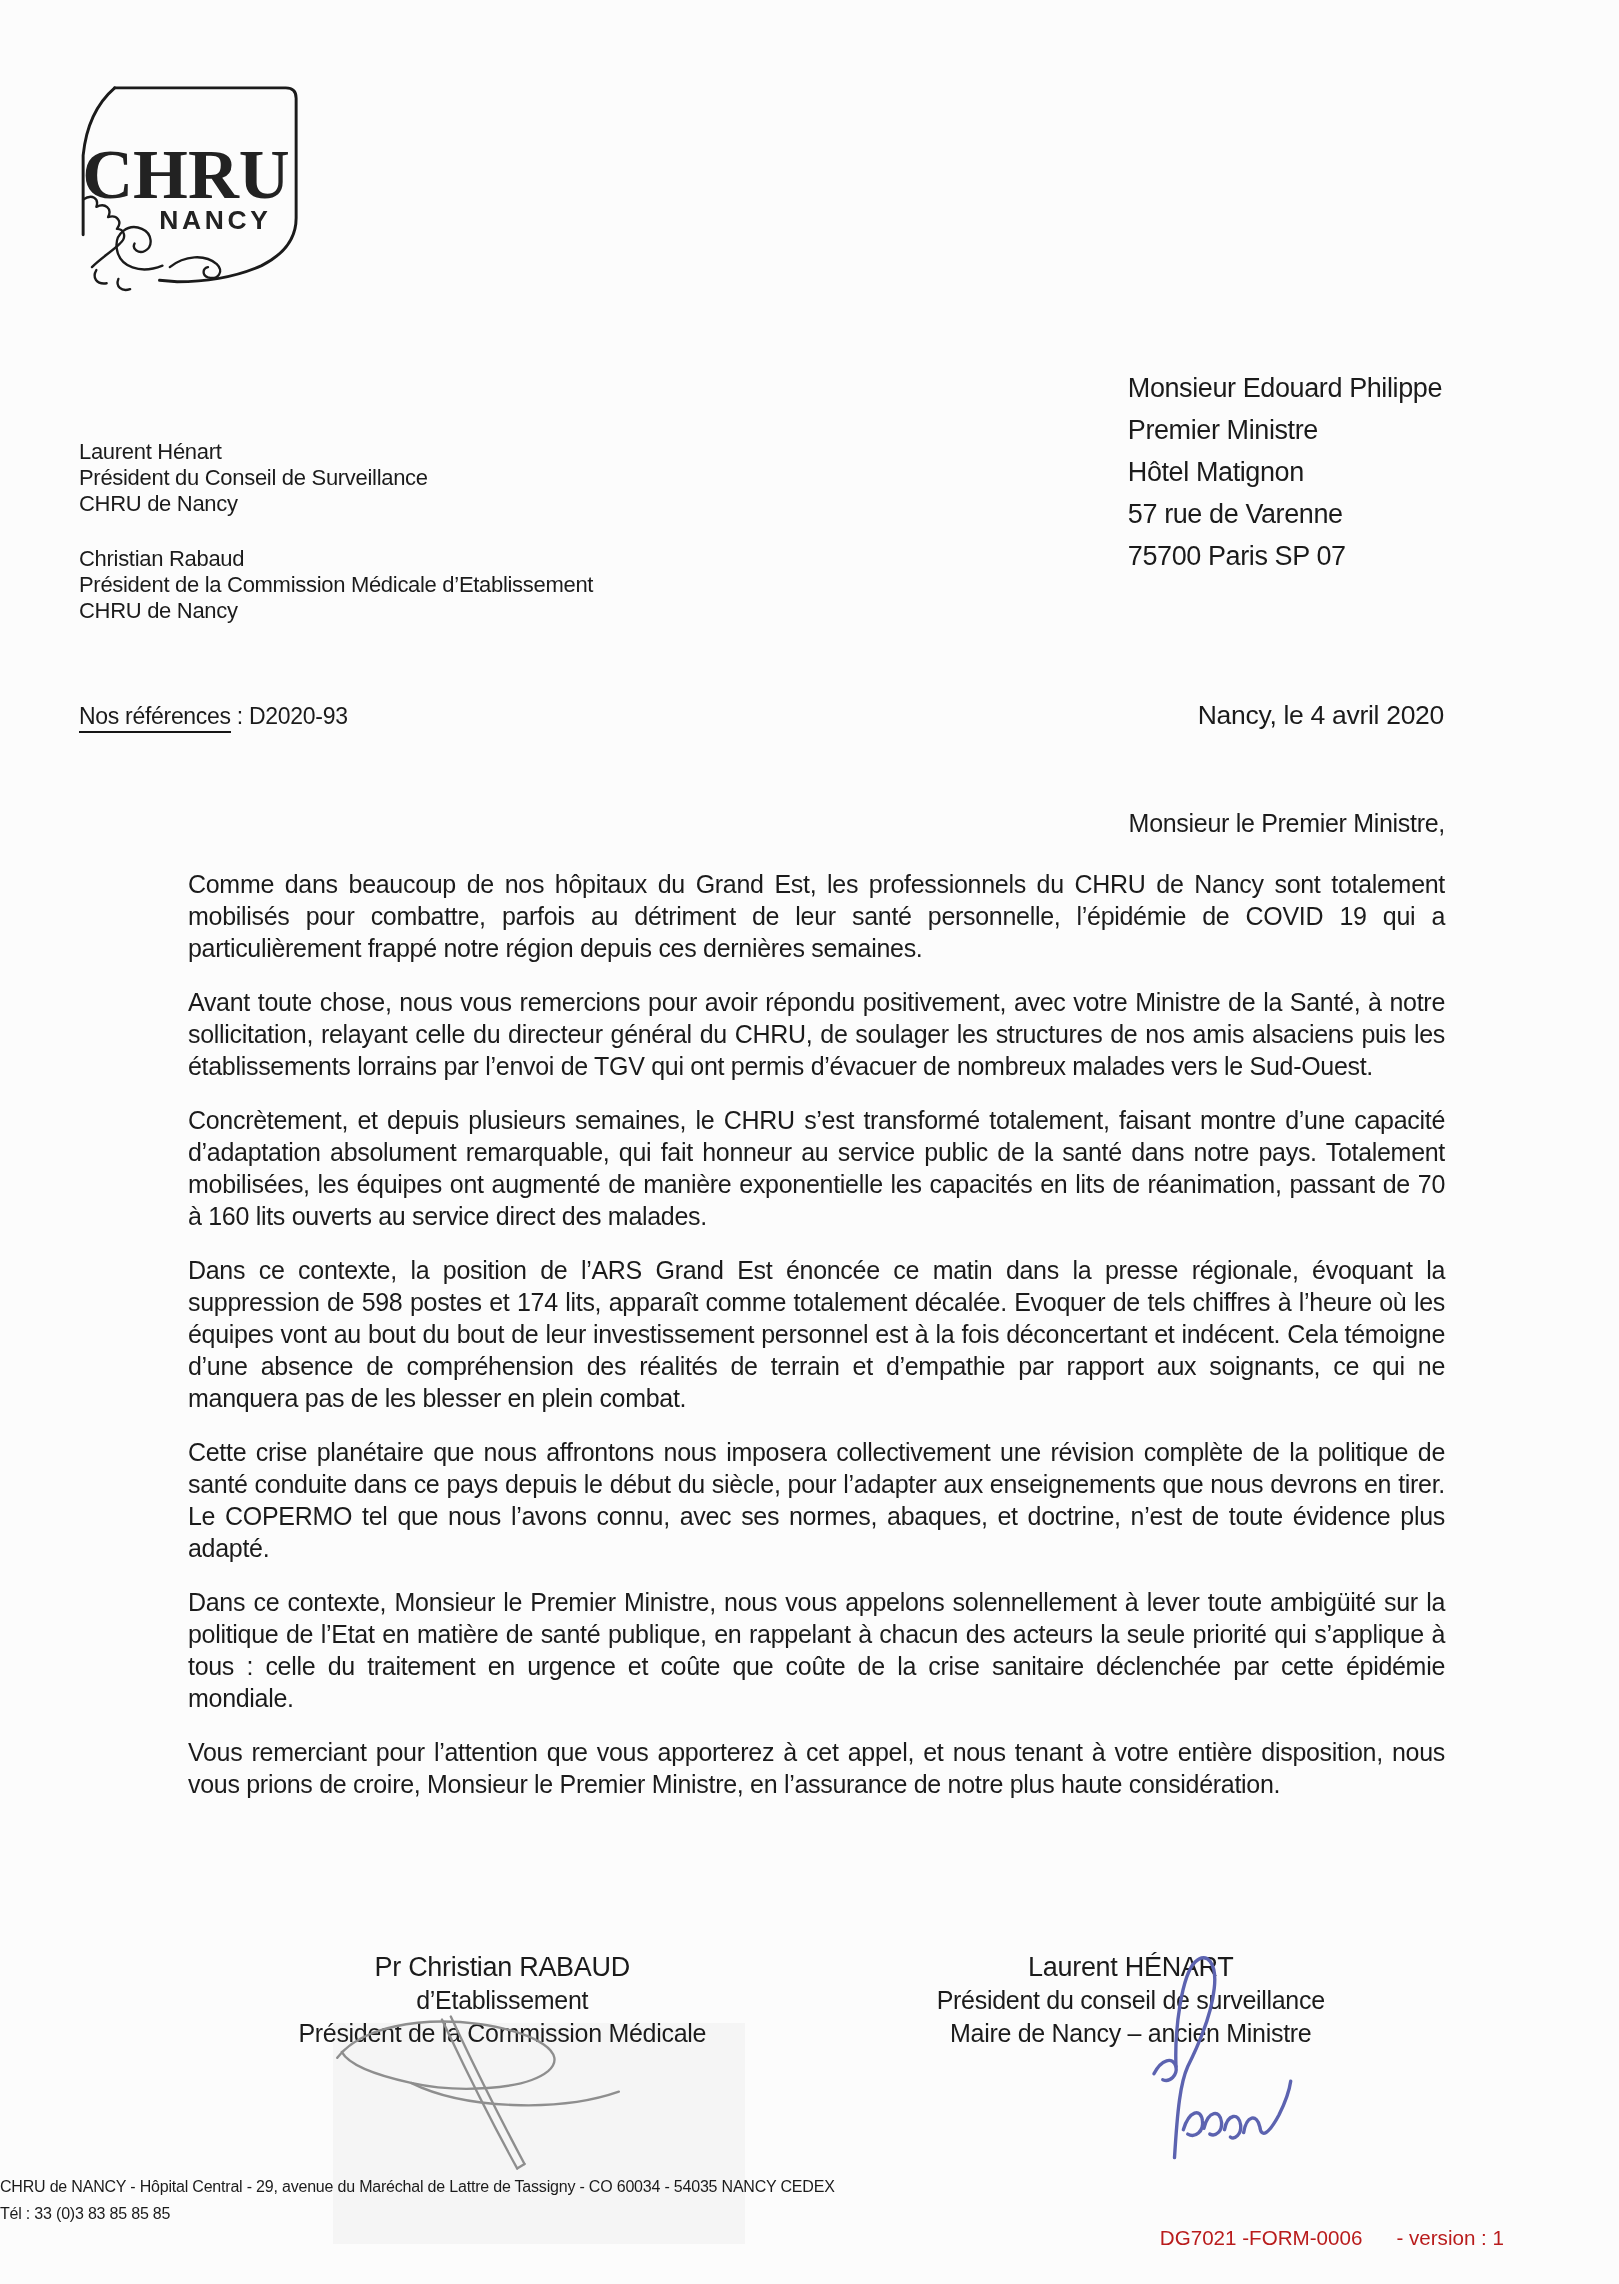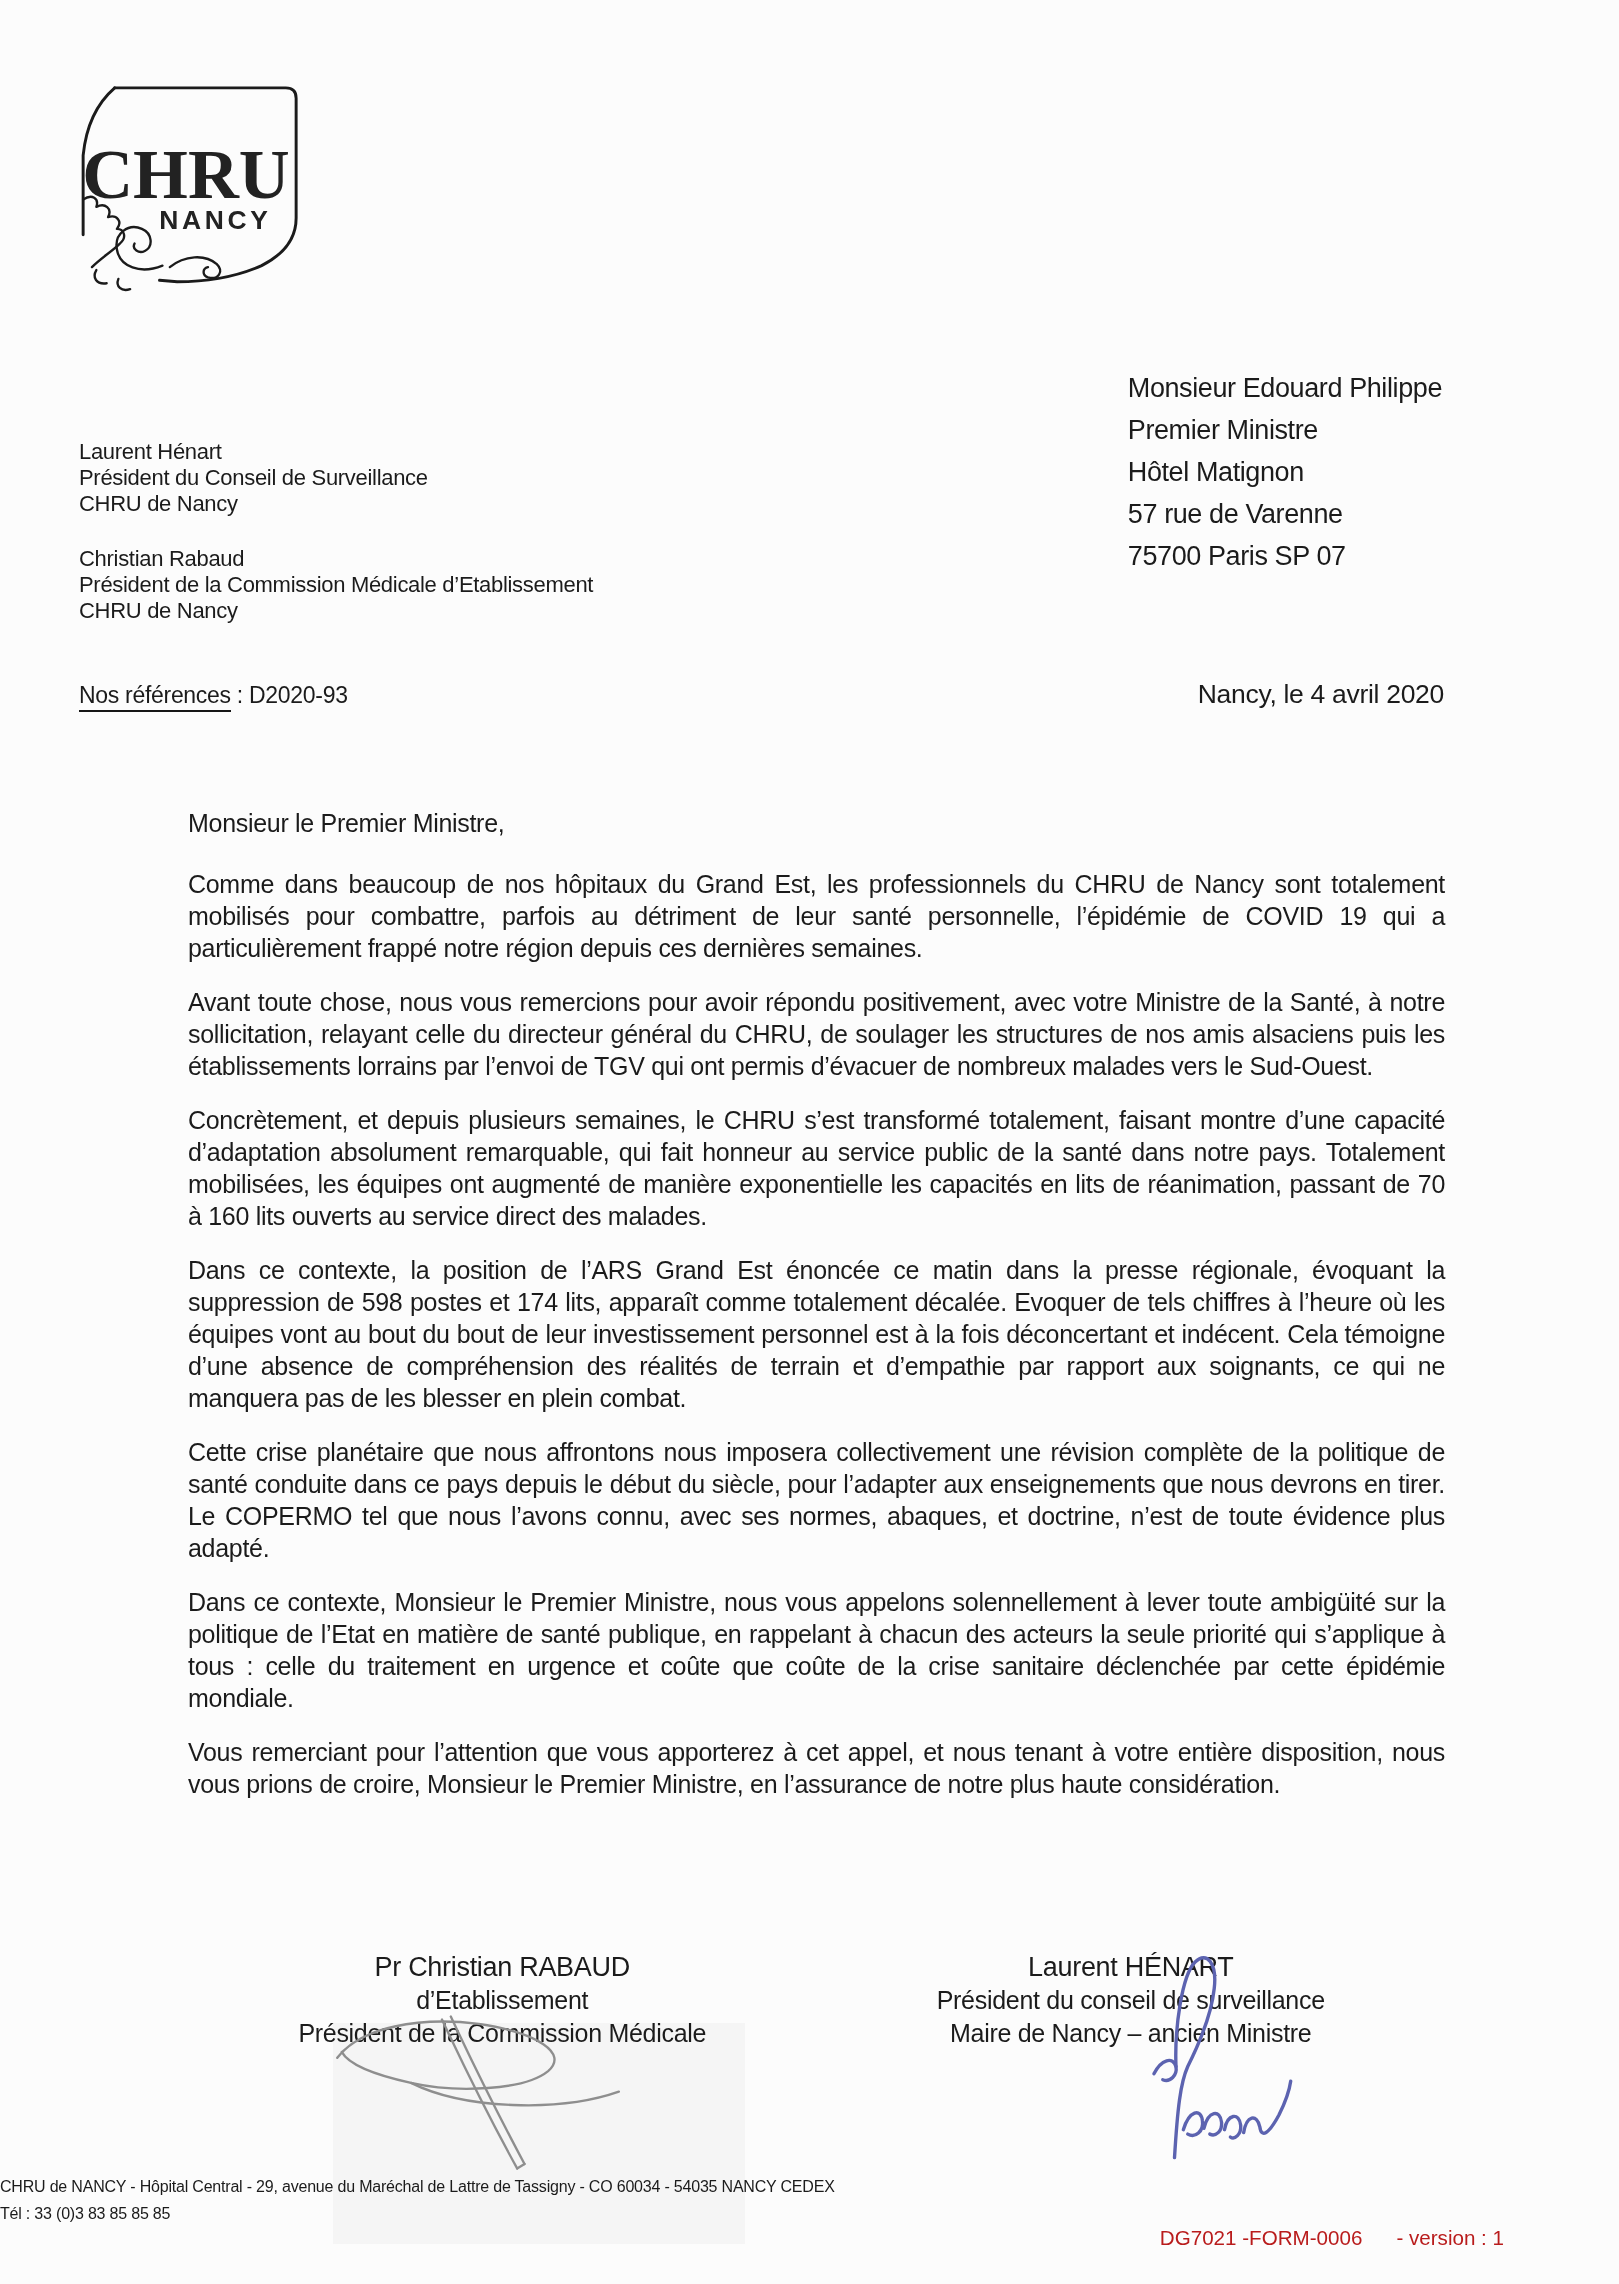--- a/index.html
+++ b/index.html
@@ -15,32 +15,32 @@
   .logo-svg{position:absolute;left:74px;top:82px;width:232px;height:213px;}
   .head-block{position:absolute;left:331px;top:91px;width:1148px;text-align:center;}
   .head-title{font-weight:bold;font-size:39px;line-height:44px;letter-spacing:-0.7px;}
   .head-subtitle{font-weight:bold;font-size:29.4px;line-height:34px;letter-spacing:-0.4px;margin-top:11.8px;}
   
   .recipient{position:absolute;right:177px;top:367px;text-align:left;
     font-size:27px;line-height:42px;letter-spacing:-0.4px;}
   .senders{position:absolute;left:79px;top:439px;font-size:22px;line-height:26px;letter-spacing:-0.3px;}
   .sender-gap{height:29px;}
   
-  .refline{position:absolute;left:79px;top:679px;width:1365px;
+  .refline{position:absolute;left:79px;top:700px;width:1365px;
     display:flex;justify-content:space-between;align-items:baseline;}
   .ref{font-size:23px;letter-spacing:-0.3px;}
   .ref .u{border-bottom:2.2px solid #161616;padding-bottom:2.2px;}
   .ws{white-space:pre;}
   .date{font-size:26.5px;letter-spacing:-0.3px;}
   
   .body{position:absolute;left:188px;top:807px;width:1257px;
     font-size:25px;line-height:32px;letter-spacing:-0.3px;
     text-align:justify;}
   .body p{margin:0 0 22px 0;}
-  .body p.salutation{text-align:left;margin-bottom:29px;}
+  .body p.salutation{text-align:right;margin-bottom:29px;}
   
   .scan-box{position:absolute;left:333px;top:2023px;width:412px;height:221px;background:#f5f5f5;}
   .sig-row{position:absolute;left:188px;top:1951px;width:1257px;display:flex;}
   .sig-col{width:50%;text-align:center;line-height:33px;letter-spacing:-0.3px;}
   .sig-name{font-weight:normal;font-size:27px;}
   .sig-role{font-size:25px;}
   .sig-svg{position:absolute;}
   .sig-gray{left:324px;top:2015px;width:317px;height:166px;}
   .sig-blue{left:1145px;top:1940px;width:173px;height:250px;}
   

